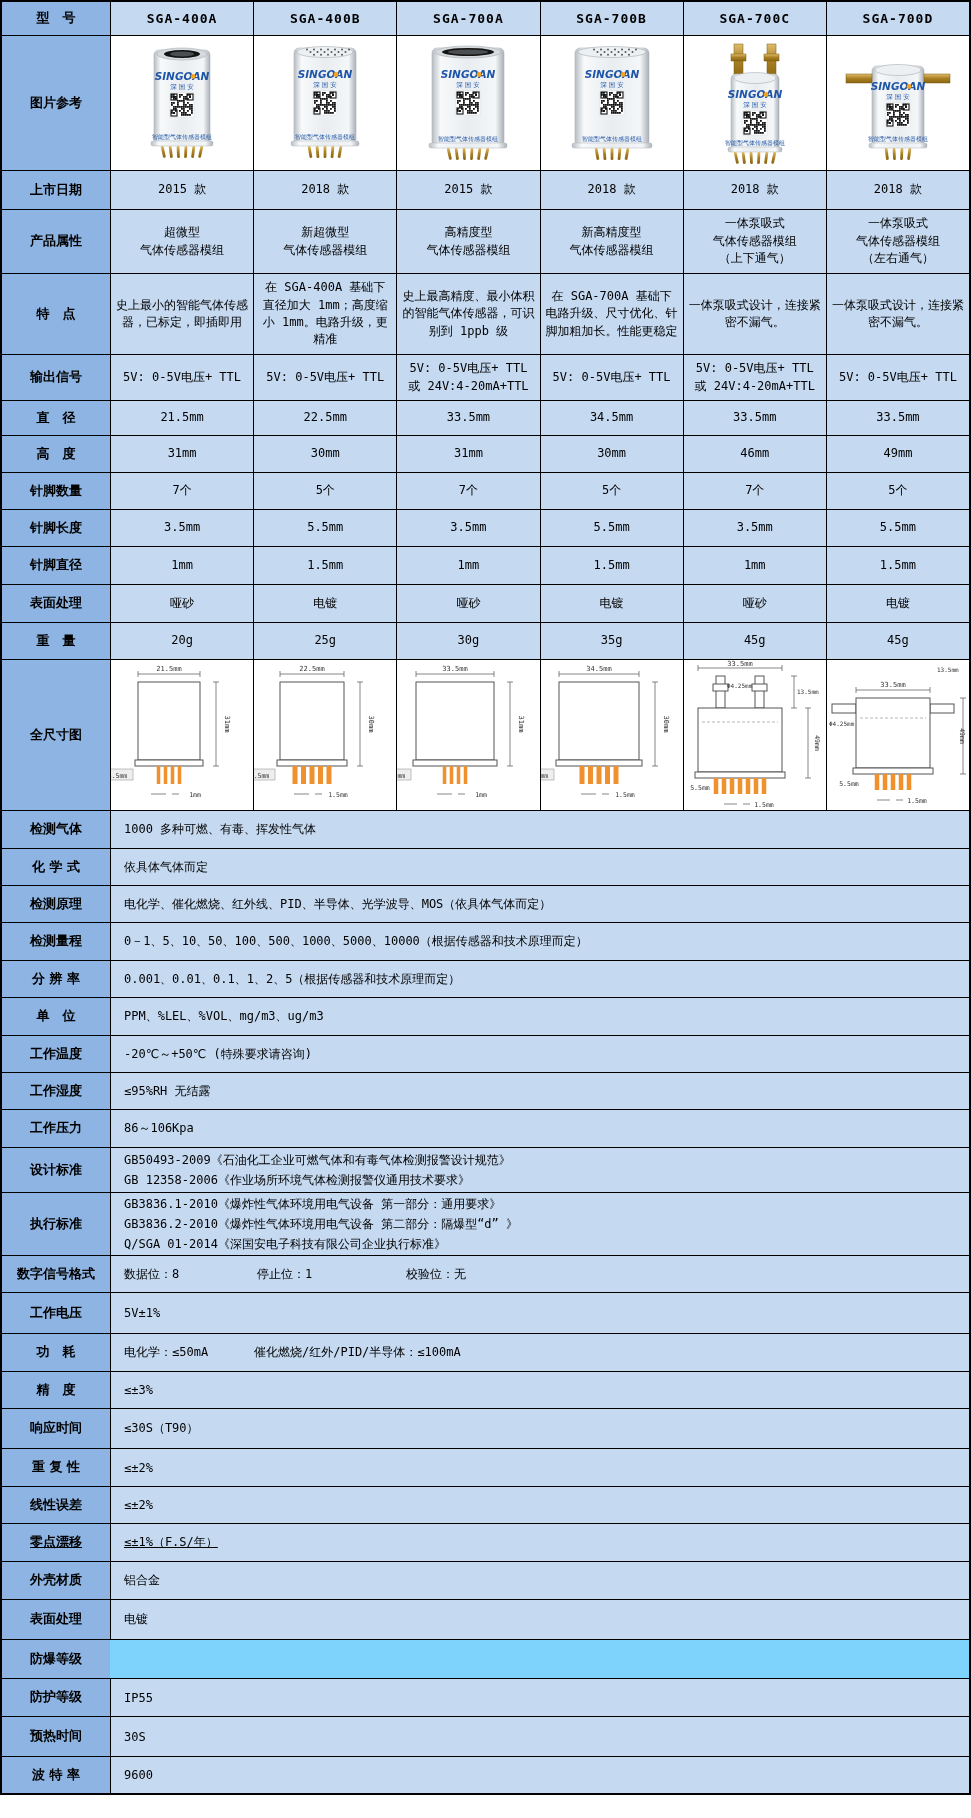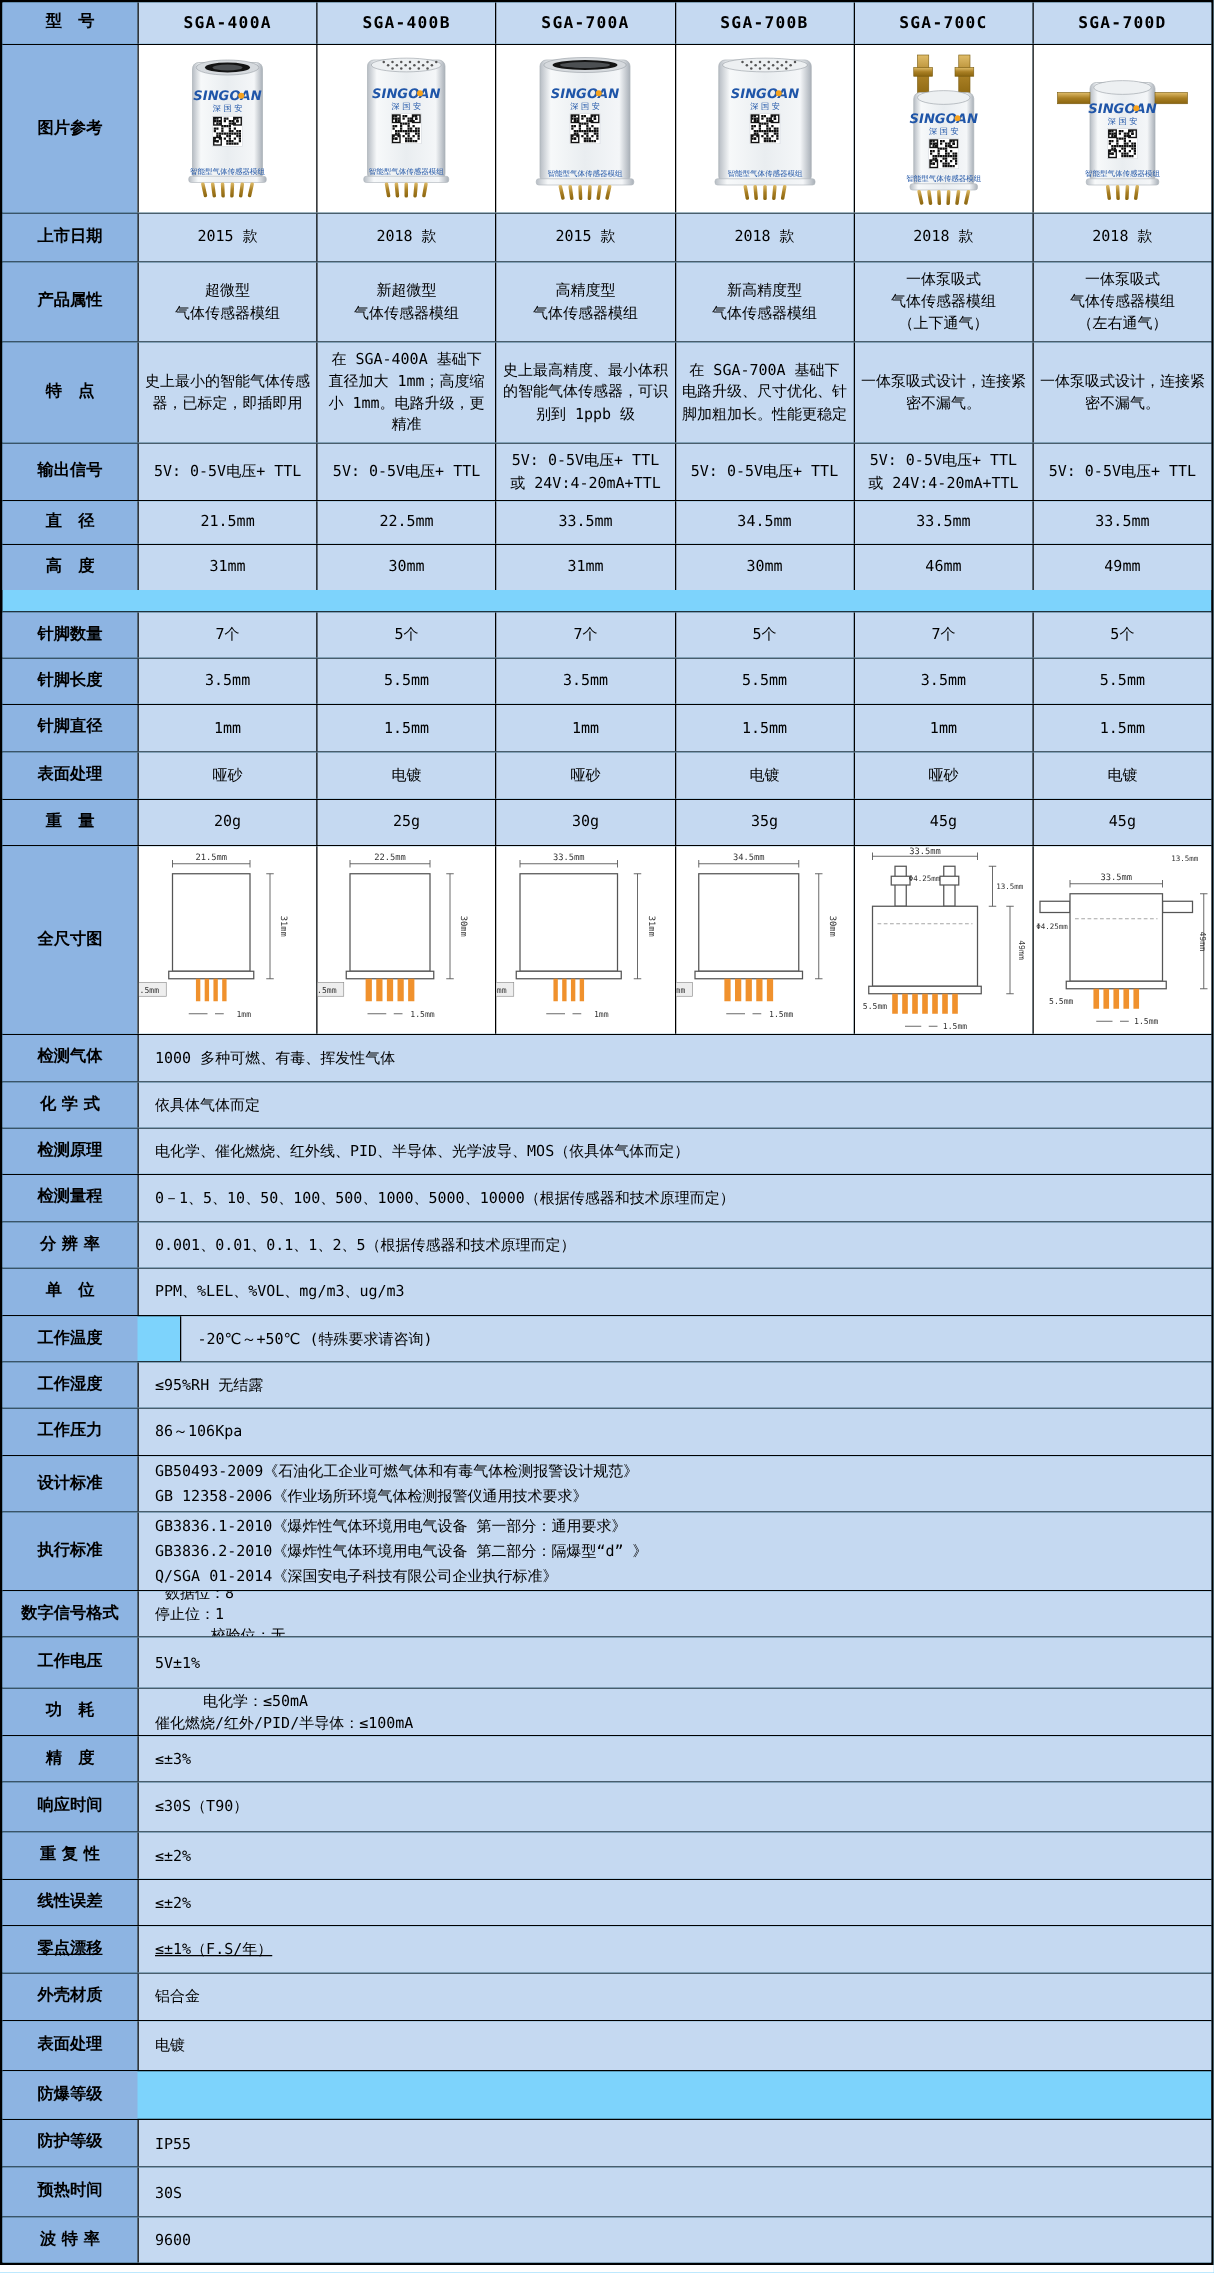--- a/index.html
+++ b/index.html
@@ -16,21 +16,21 @@
   .label-cell { background:#8DB4E2; font-weight:bold; font-size:13px; line-height:1.4; padding:2px; }
   .model-cell { background:#C5D9F1; font-weight:bold; font-size:13px; letter-spacing:1px;
                 font-family:"DejaVu Sans Mono","Liberation Mono",monospace; }
   .val-cell { background:#C5D9F1; font-size:12px; padding:3px 5px; white-space:pre-line; line-height:1.45;
               font-family:"DejaVu Sans Mono","DejaVu Sans",monospace; }
   .photo-cell, .diagram-cell { background:#ffffff; padding:0; align-items:flex-start; }
   .wide-cell { background:#C5D9F1; flex-direction:column; align-items:flex-start; justify-content:center;
                text-align:left; padding-left:13px; font-size:12px;
                font-family:"DejaVu Sans Mono","DejaVu Sans",monospace; }
   .wide-cell .line { line-height:20px; }
-  .parts { display:flex; align-items:center;flex-direction:column; }
+  .parts { display:flex; align-items:center; }
   .parts span { display:inline-block; text-align:left; }
 </style>
 </head>
 <body>
 
 <div class="page">
   <div id="spec-table">
       <div class="row" style="height: 33px;">
         <div class="cell label-cell">型　号</div>
         <div class="cell model-cell">SGA-400A</div>
@@ -836,21 +836,21 @@
       </div>
       <div class="row" style="height: 37px;">
         <div class="cell label-cell">高　度</div>
         <div class="cell val-cell">31mm</div>
         <div class="cell val-cell">30mm</div>
         <div class="cell val-cell">31mm</div>
         <div class="cell val-cell">30mm</div>
         <div class="cell val-cell">46mm</div>
         <div class="cell val-cell">49mm</div>
       </div>
-      <div class="row" style="height: 37px; margin-top: 17px;">
+      <div class="row" style="height: 37px;">
         <div class="cell label-cell">针脚数量</div>
         <div class="cell val-cell">7个</div>
         <div class="cell val-cell">5个</div>
         <div class="cell val-cell">7个</div>
         <div class="cell val-cell">5个</div>
         <div class="cell val-cell">7个</div>
         <div class="cell val-cell">5个</div>
       </div>
       <div class="row" style="height: 37px;">
         <div class="cell label-cell">针脚长度</div>
@@ -1077,21 +1077,21 @@
         <div class="cell wide-cell">
           <span>0.001、0.01、0.1、1、2、5（根据传感器和技术原理而定）</span>
         </div>
       </div>
       <div class="row wide-row" style="height: 38px;">
         <div class="cell label-cell">单　位</div>
         <div class="cell wide-cell">
           <span>PPM、%LEL、%VOL、mg/m3、ug/m3</span>
         </div>
       </div>
-      <div class="row wide-row" style="height: 37px; gap: 34px;">
+      <div class="row wide-row" style="height: 37px;">
         <div class="cell label-cell">工作温度</div>
         <div class="cell wide-cell">
           <span>-20℃～+50℃ (特殊要求请咨询)</span>
         </div>
       </div>
       <div class="row wide-row" style="height: 37px;">
         <div class="cell label-cell">工作湿度</div>
         <div class="cell wide-cell">
           <span>≤95%RH 无结露</span>
         </div>

